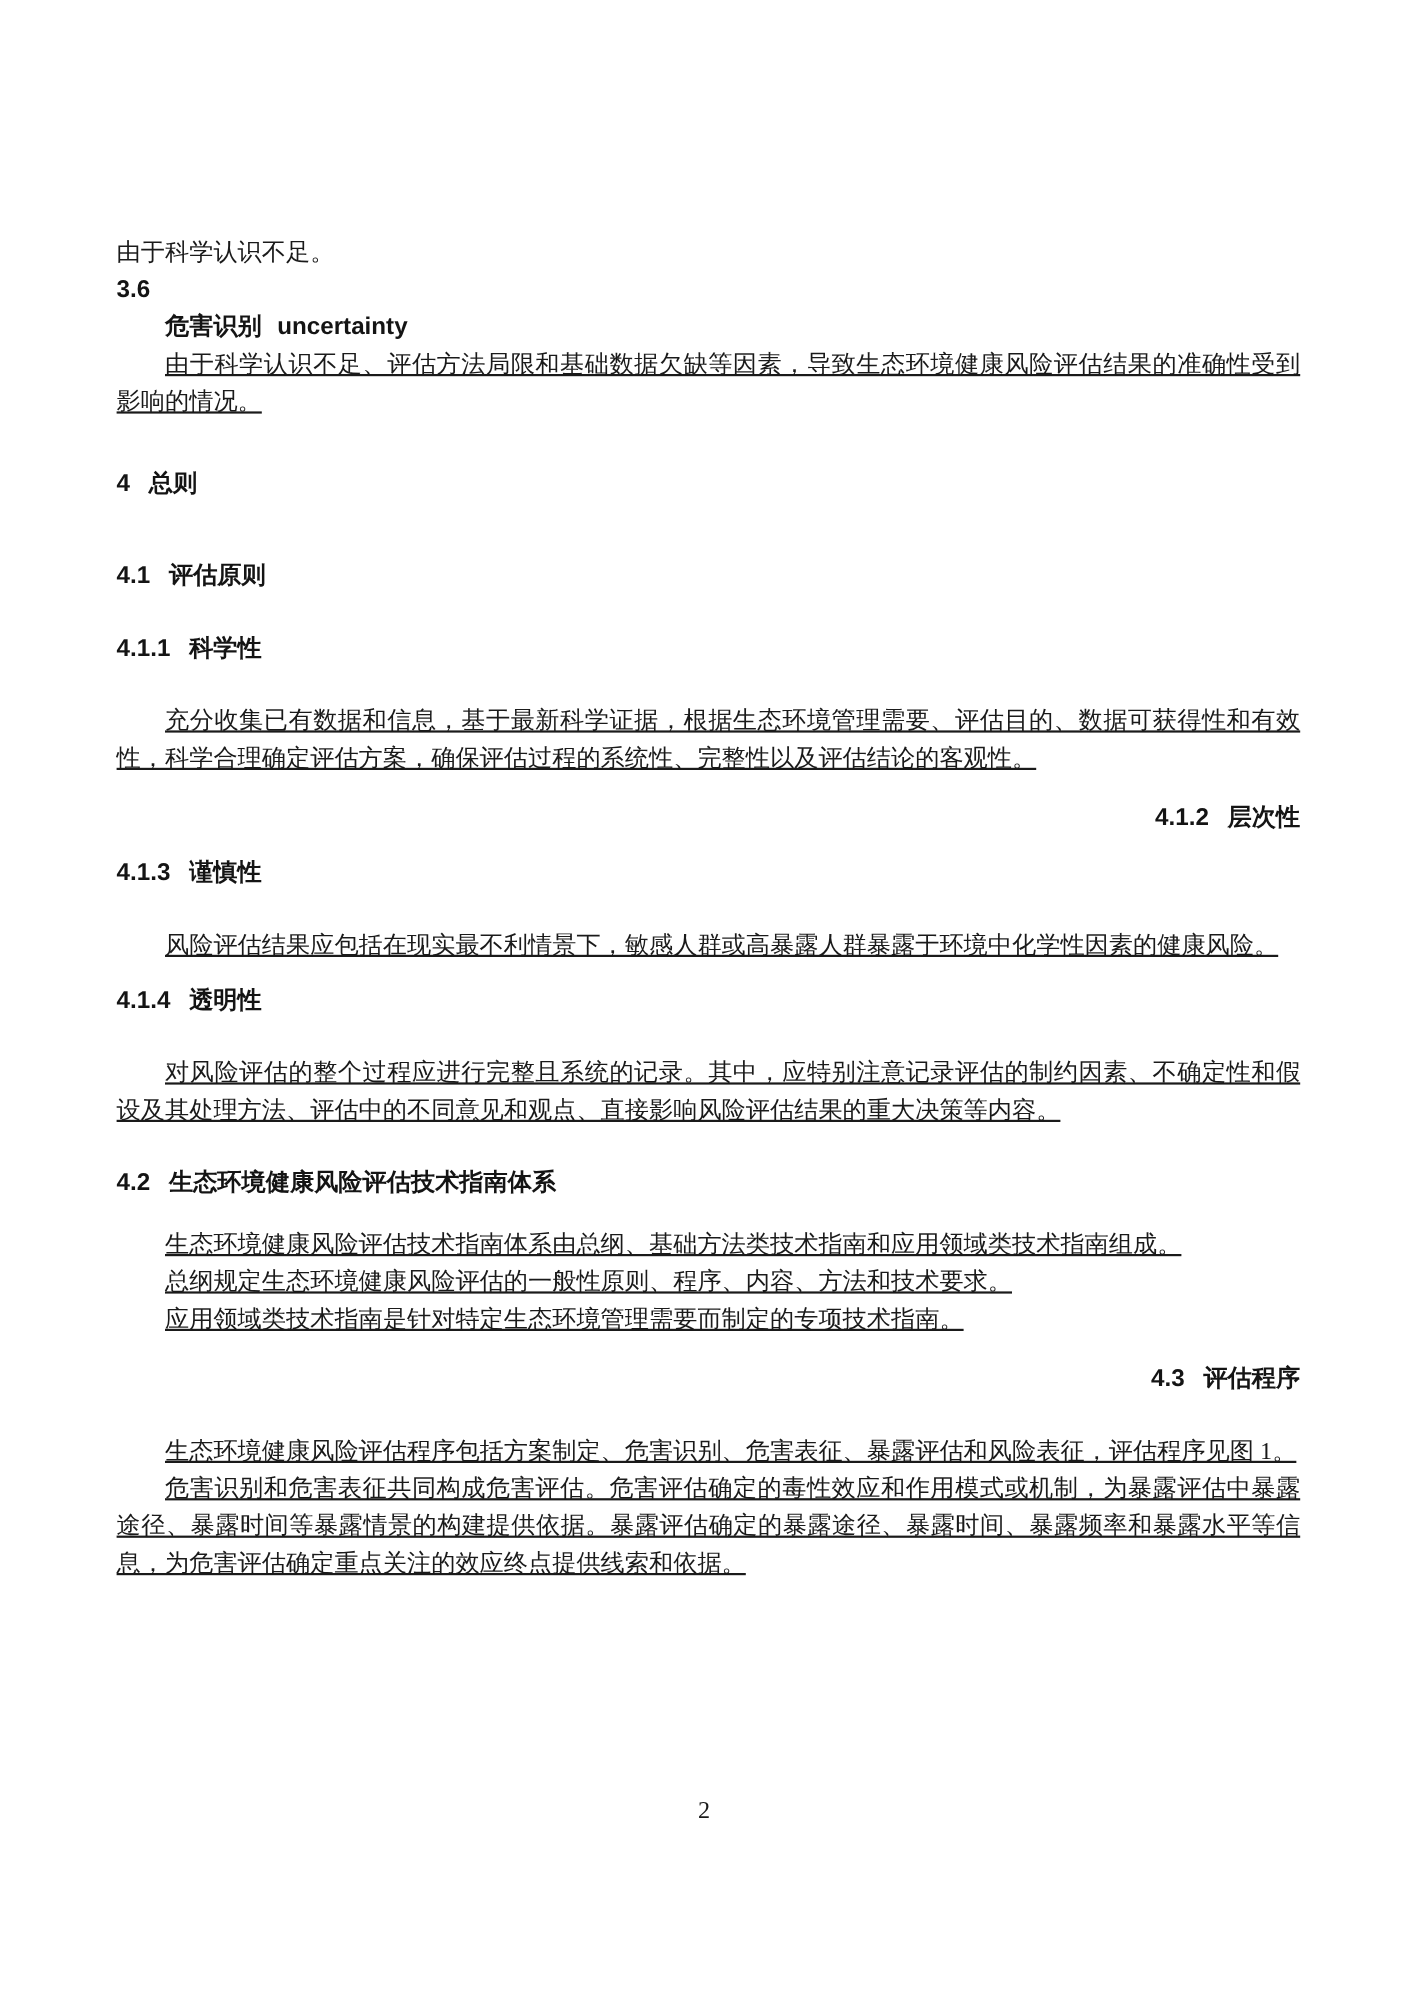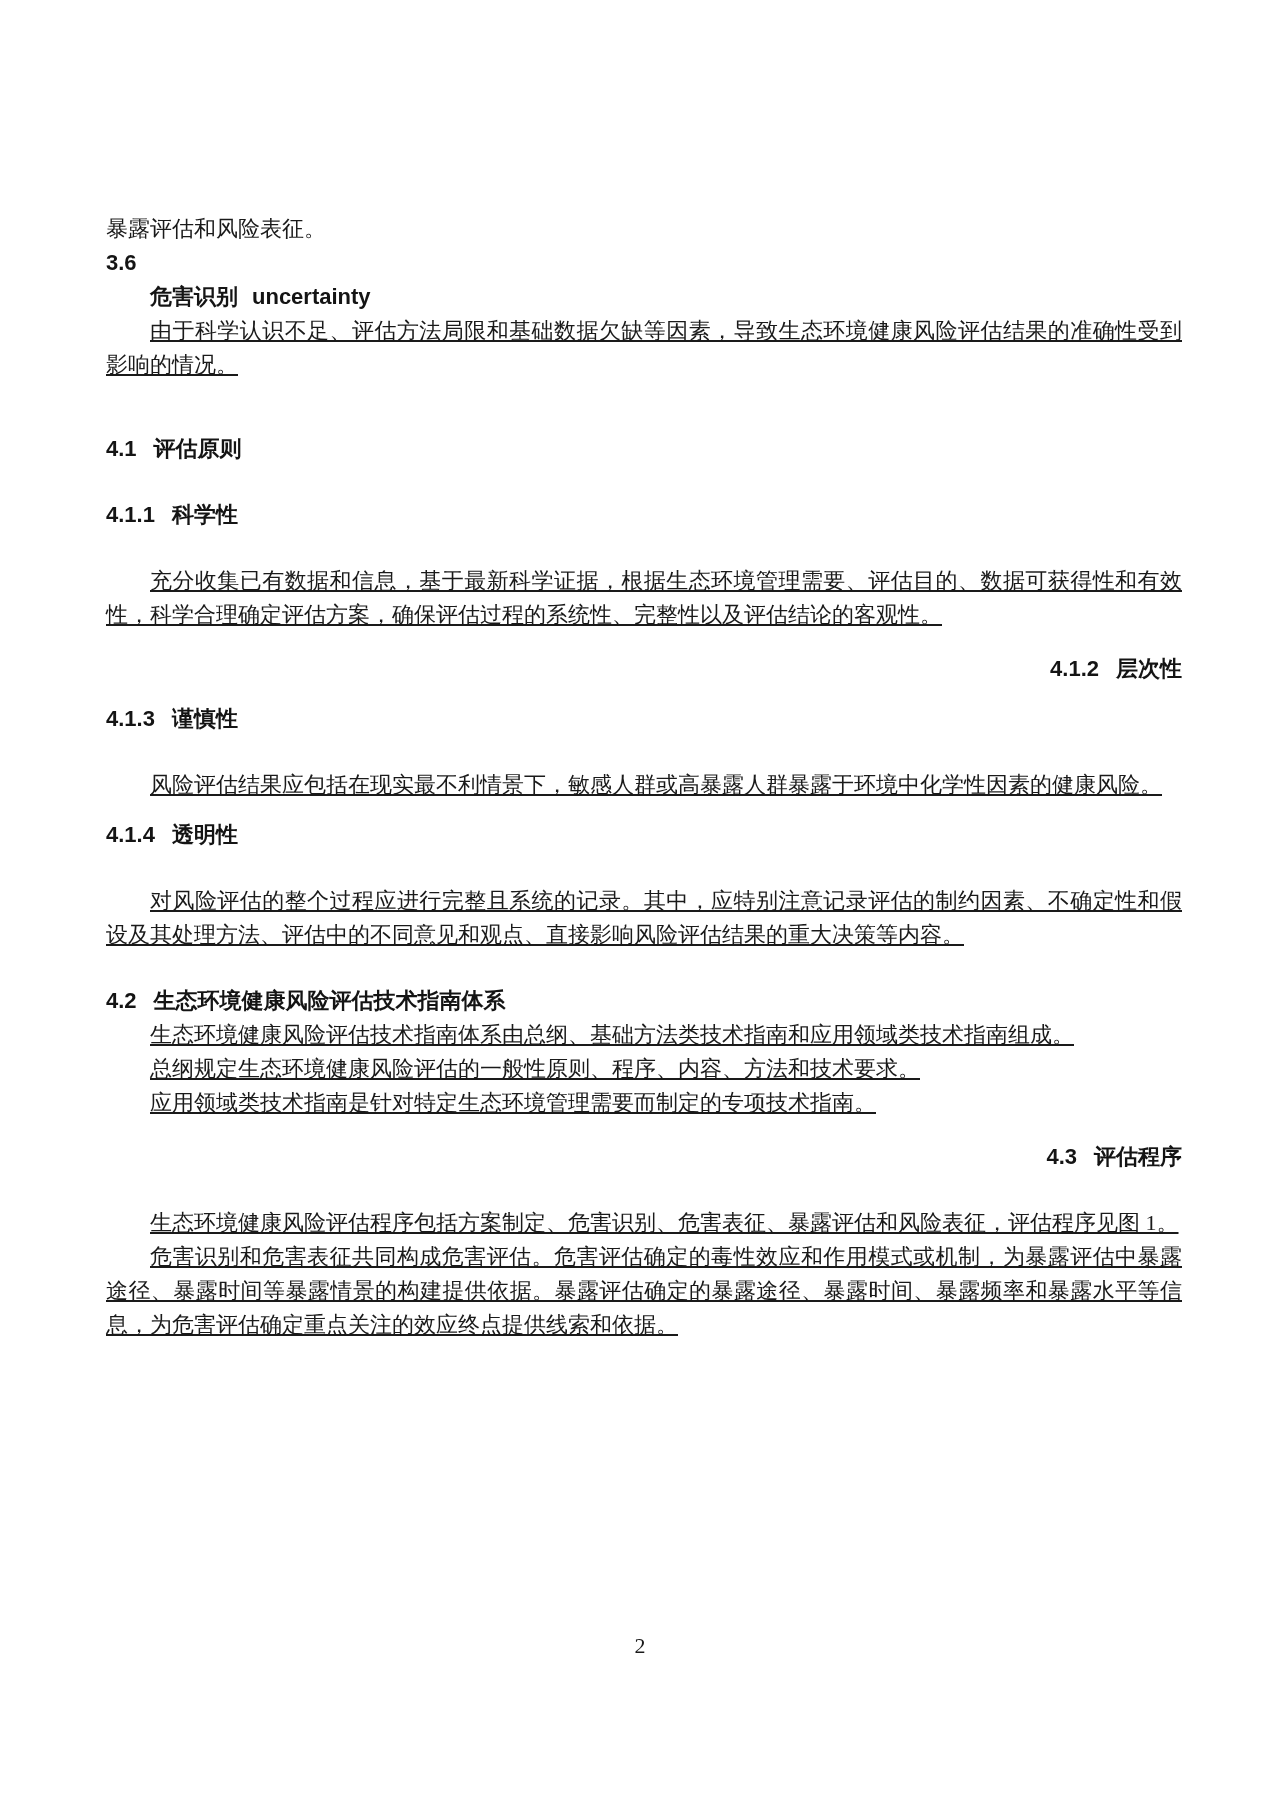--- a/index.html
+++ b/index.html
@@ -47,21 +47,21 @@
   }
   .term .en {
     margin-left: 14px;
   }
   .heading .ttl {
     margin-left: 17px;
   }
   .mt14 { margin-top: 32px; }
   .mt16 { margin-top: 16px; }
   .mt20 { margin-top: 20px; text-align: right; }
-  .mt22 { }
+  .mt22 { margin-top: 22px; }
   .mt32 { margin-top: 32px; }
   .mt40 { margin-top: 40px; }
   .mt50 { margin-top: 50px; }
   .page-number {
     position: absolute;
     top: 1632px;
     left: 0;
     width: 100%;
     text-align: center;
     font-family: "Liberation Serif", "DejaVu Serif", serif;
@@ -69,28 +69,29 @@
     line-height: 28px;
     color: #1a1a1a;
   }
 </style>
 </head>
 <body>
 
 <div class="page">
   <div class="content">
 
-    <p class="blk p-cont">暴露评估和风险表征。</p>
+    <p class="blk p-cont">由于科学认识不足。</p>
 
     <div class="blk clause">3.6</div>
 
     <div class="blk term"><span class="zh">危害识别</span><span class="en">uncertainty</span></div>
 
     <p class="blk p">由于科学认识不足、评估方法局限和基础数据欠缺等因素，导致生态环境健康风险评估结果的准确性受到影响的情况。</p>
 
+    <div class="blk heading mt40"><span class="num">4</span><span class="ttl">总则</span></div>
 
     <div class="blk heading mt50"><span class="num">4.1</span><span class="ttl">评估原则</span></div>
 
     <div class="blk heading mt32"><span class="num">4.1.1</span><span class="ttl">科学性</span></div>
 
     <p class="blk p mt14">充分收集已有数据和信息，基于最新科学证据，根据生态环境管理需要、评估目的、数据可获得性和有效性，科学合理确定评估方案，确保评估过程的系统性、完整性以及评估结论的客观性。</p>
 
     <div class="blk heading mt20"><span class="num">4.1.2</span><span class="ttl">层次性</span></div>
 
 

